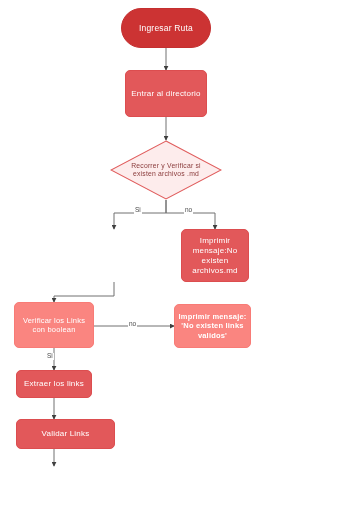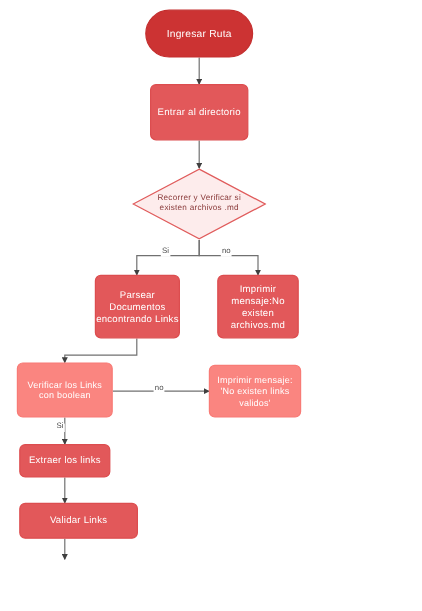--- a/index.html
+++ b/index.html
@@ -124,33 +124,30 @@
     <svg class="diamond-shape" viewBox="0 0 112 60" width="112" height="60">
       <polygon points="56,1 111,30 56,59 1,30" fill="#fdecec" stroke="#e05c5c" stroke-width="1.1"></polygon>
     </svg>
     <span class="decision-label">Recorrer y Verificar si
 existen archivos .md</span>
   </div>
 
   <div class="edge-label" style="left:134px; top:207px;">Si</div>
   <div class="edge-label" style="left:184px; top:207px;">no</div>
 
-  <div class="node node-process" style="left:79px; top:229px; width:71px; height:53px;">Parsear
-Documentos
-encontrando Links</div>
 
   <div class="node node-process" style="left:181px; top:229px; width:68px; height:53px;">Imprimir
 mensaje:No
 existen
 archivos.md</div>
 
   <div class="node node-process-light" style="left:14px; top:302px; width:80px; height:46px;">Verificar los  Links
 con  boolean</div>
 
-  <div class="node node-process-light" style="left:174px; top:304px; width:77px; height:44px;">Imprimir mensaje:
+  <div class="node node-process-light" style="left:174px; top:304px; width:77px; height:44px;font-weight:bold;">Imprimir mensaje:
 'No existen links
 validos'</div>
 
   <div class="edge-label" style="left:128px; top:321px;">no</div>
   <div class="edge-label" style="left:46px; top:353px;">Si</div>
 
   <div class="node node-process" style="left:16px; top:370px; width:76px; height:28px;">Extraer los links</div>
 
   <div class="node node-process" style="left:16px; top:419px; width:99px; height:30px;">Validar Links</div>
 

